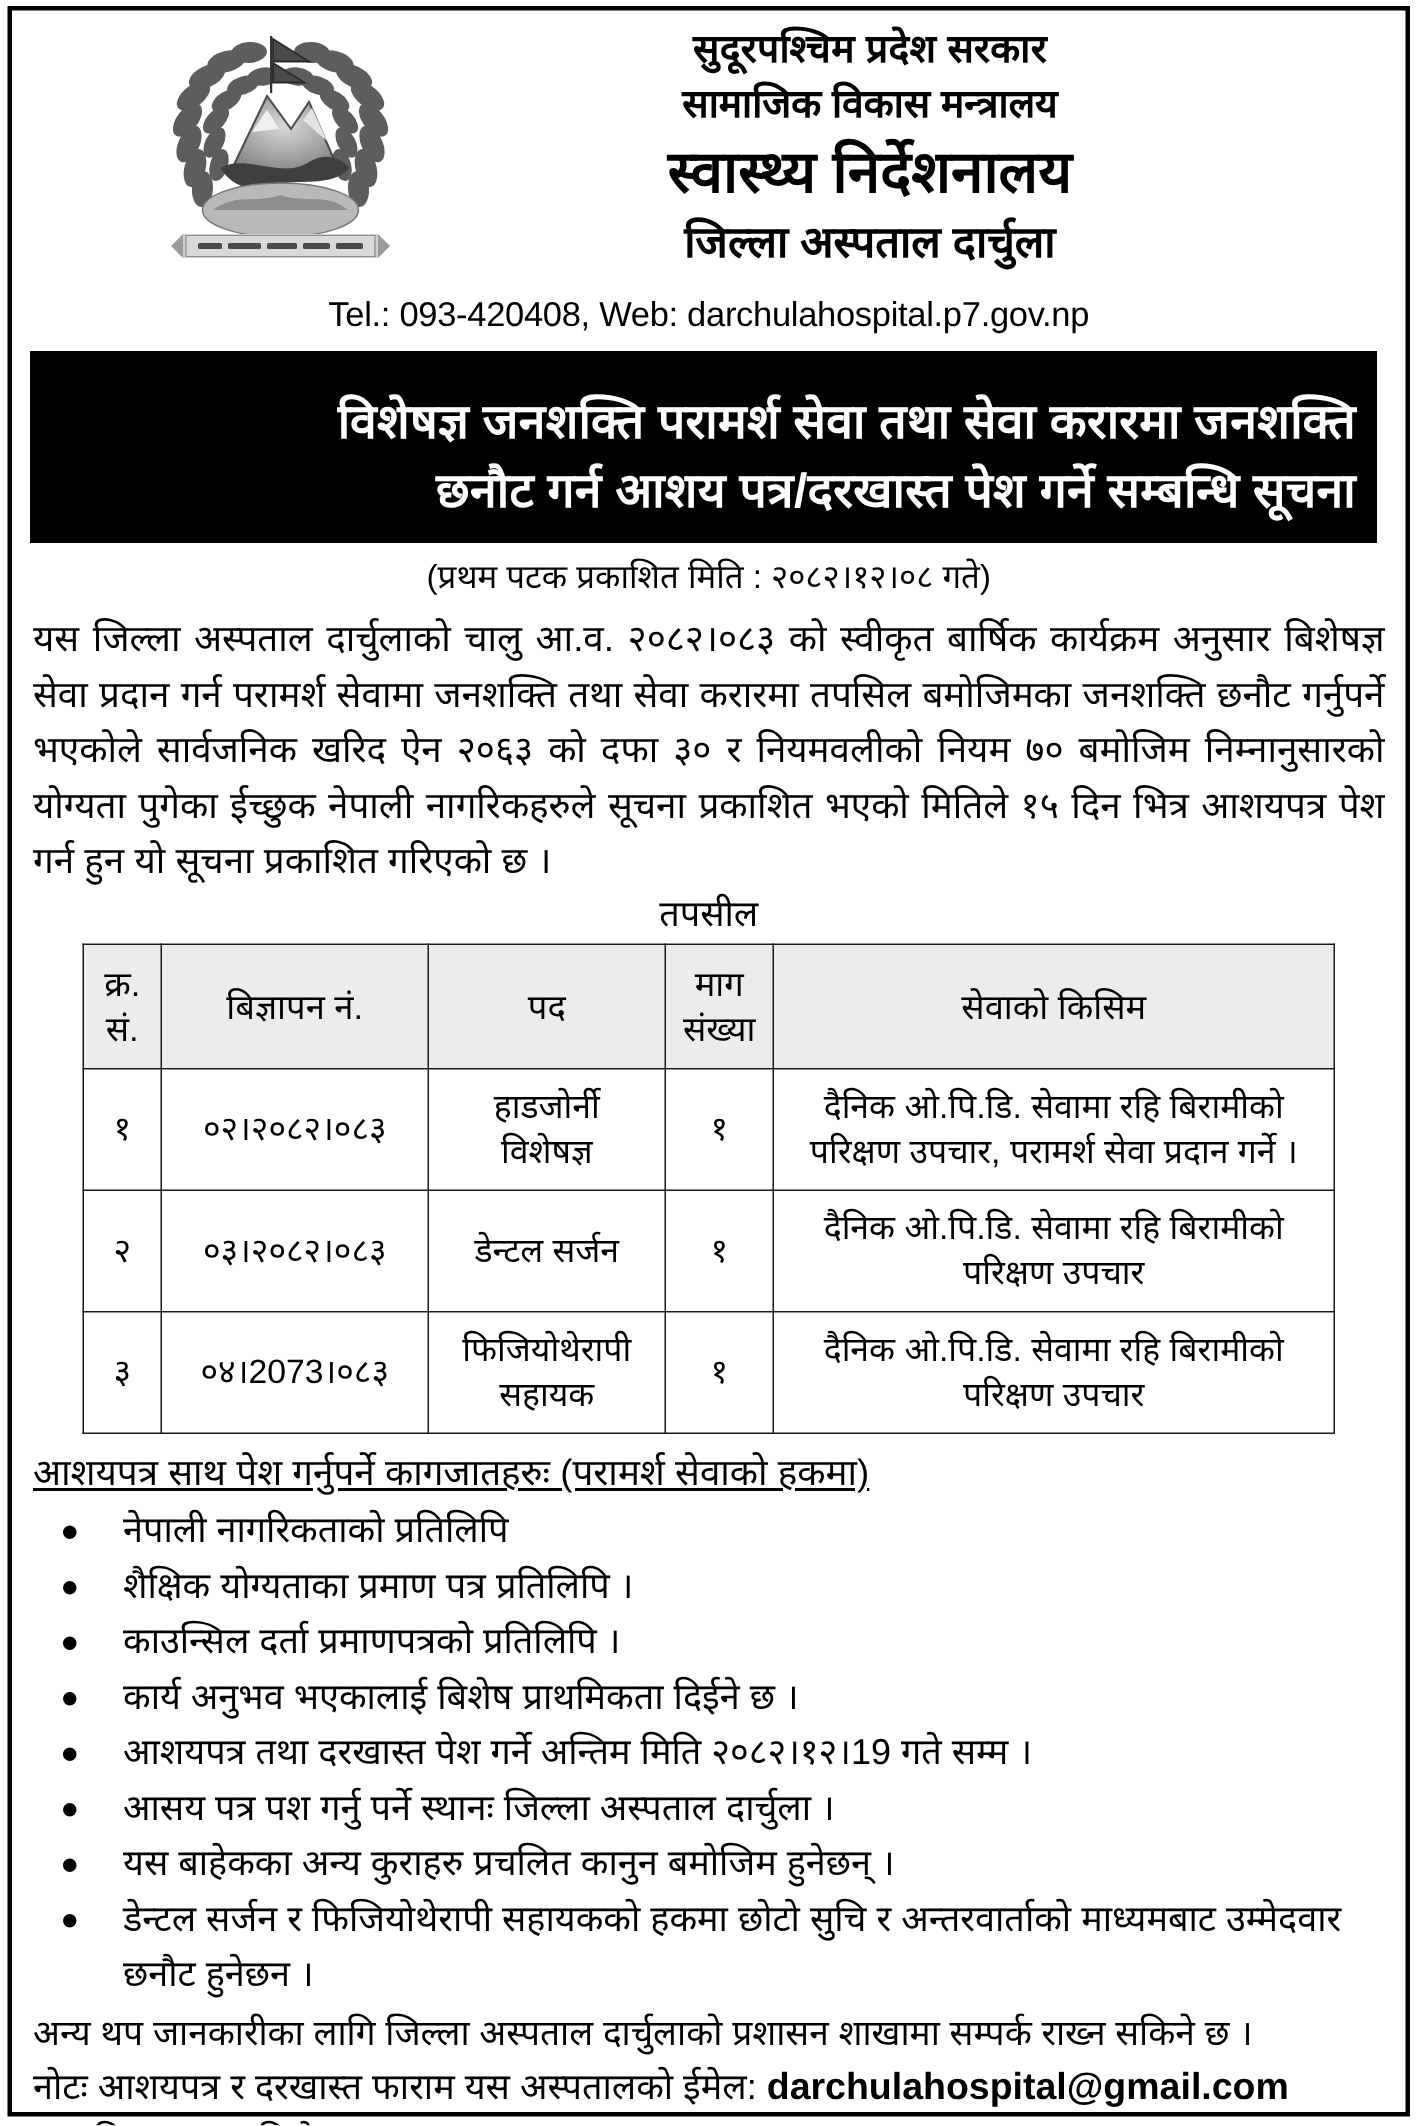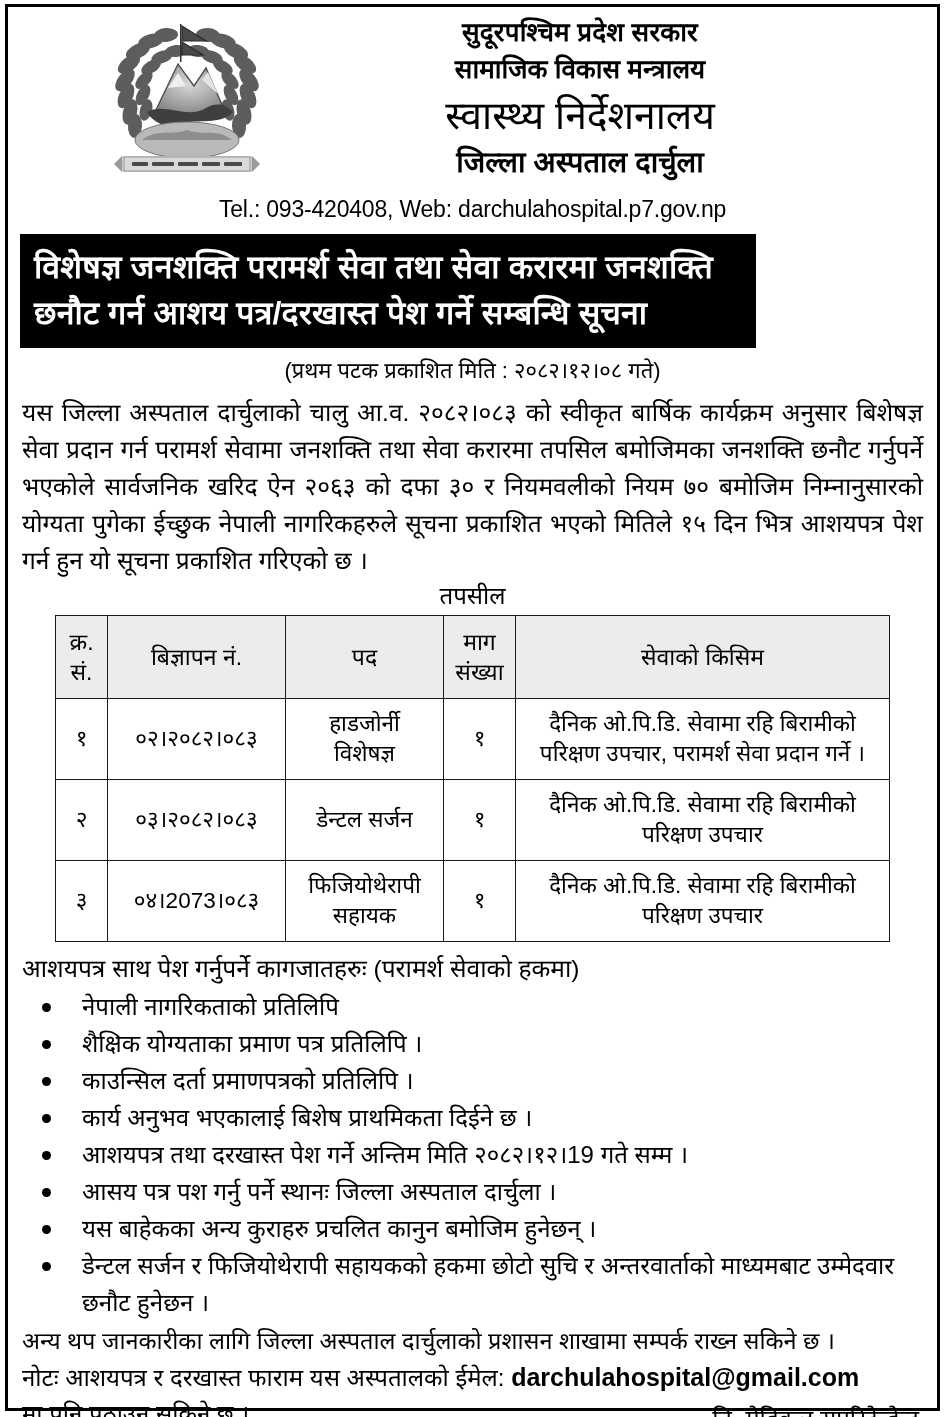--- a/index.html
+++ b/index.html
@@ -64,45 +64,45 @@
     letter-spacing: 0.2px;
   }
   .lh-line2 {
     font-size: 26px;
     line-height: 38px;
     font-weight: 600;
   }
   .lh-line3 {
     font-size: 39px;
     line-height: 52px;
-    font-weight: 400;
+    font-weight: 700;
     margin-top: 2px;
   }
   .lh-line4 {
     font-size: 29px;
     line-height: 40px;
     font-weight: 700;
   }
   .contact {
     text-align: center;
     font-size: 23px;
     line-height: 30px;
     margin-top: 4px;
     letter-spacing: -0.2px;
   }
 
   
   .banner {
     margin-top: 10px;
     background: #000000;
     color: #ffffff;
-    padding: 10px 14px 12px 14px;
-    text-align: left;
+    padding: 24px 14px 12px 14px;
+    text-align: right;
     box-sizing: border-box;
-    width: 736px;
+    width: 898px;
   }
   .banner-line {
     font-size: 32px;
     line-height: 46px;
     font-weight: 700;
     letter-spacing: 0.2px;
     white-space: nowrap;
   }
   .pubdate {
     text-align: center;
@@ -158,20 +158,21 @@
   .c3 { width: 158px; }
   .c4 { width: 72px; }
   .c5 { width: auto; }
 
   
   .docs-title {
     margin-top: 10px;
     font-size: 24.5px;
     line-height: 34px;
     padding-left: 2px;
+    text-decoration: underline;
   }
   ul.docs {
     list-style: none;
     margin: 2px 0 0 0;
     padding: 0;
   }
   ul.docs li {
     position: relative;
     padding-left: 62px;
     font-size: 24px;

